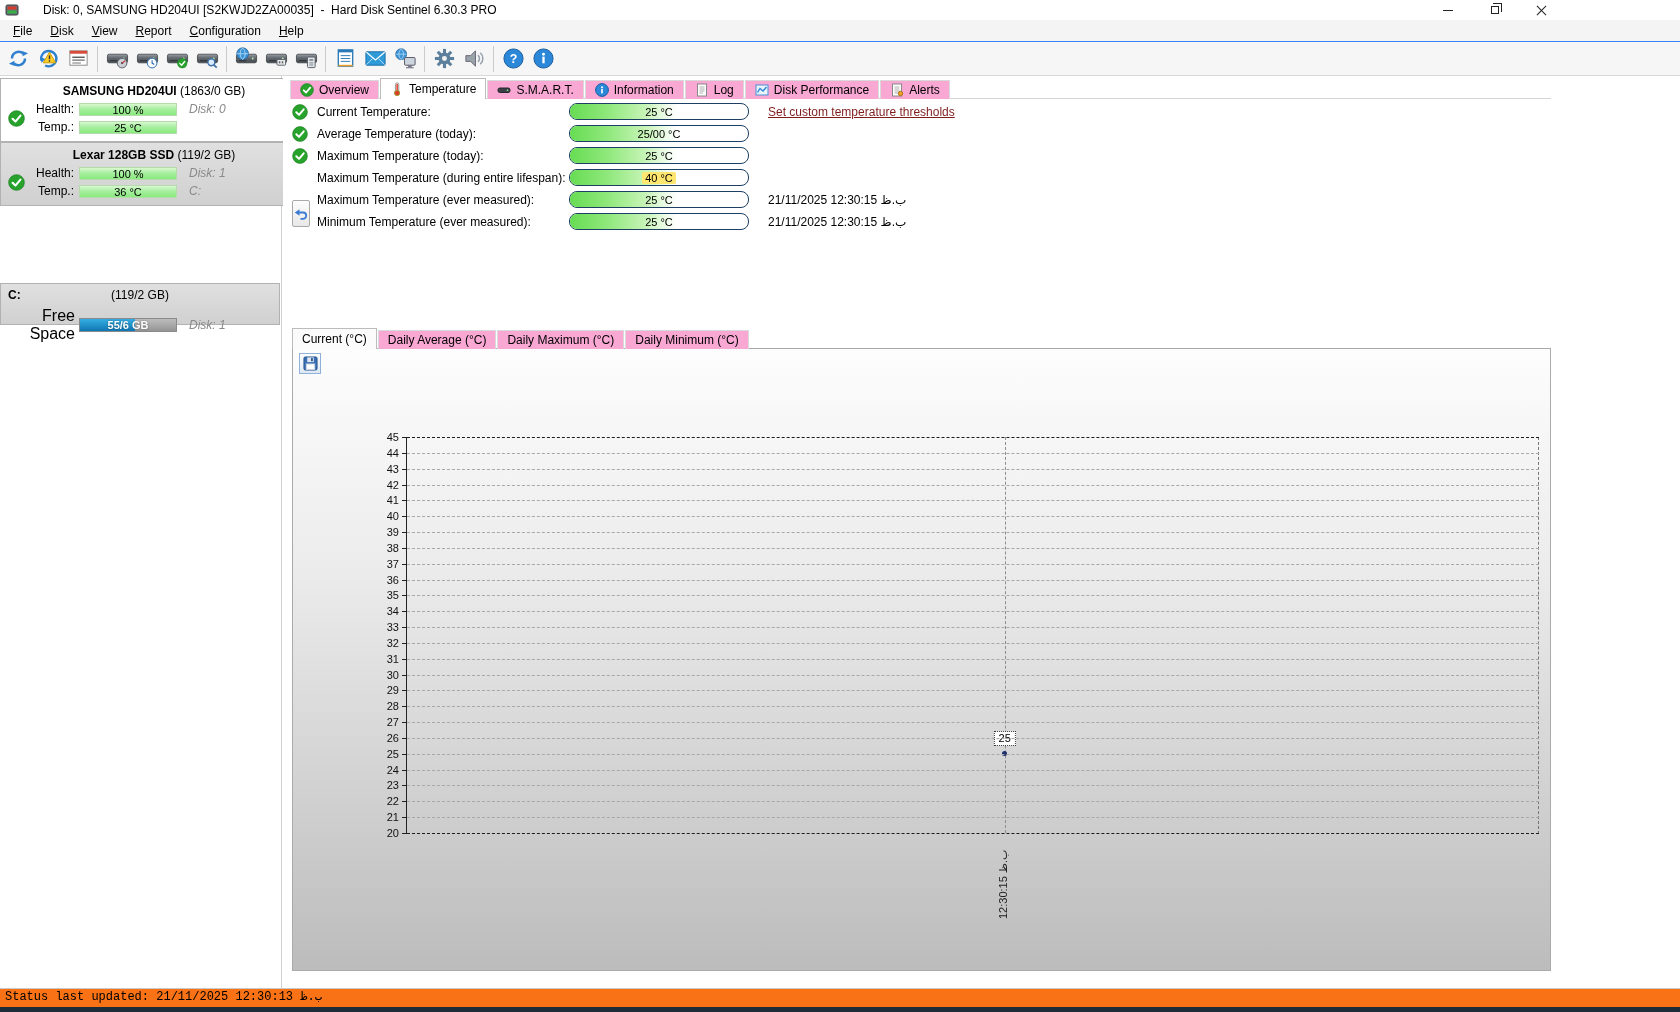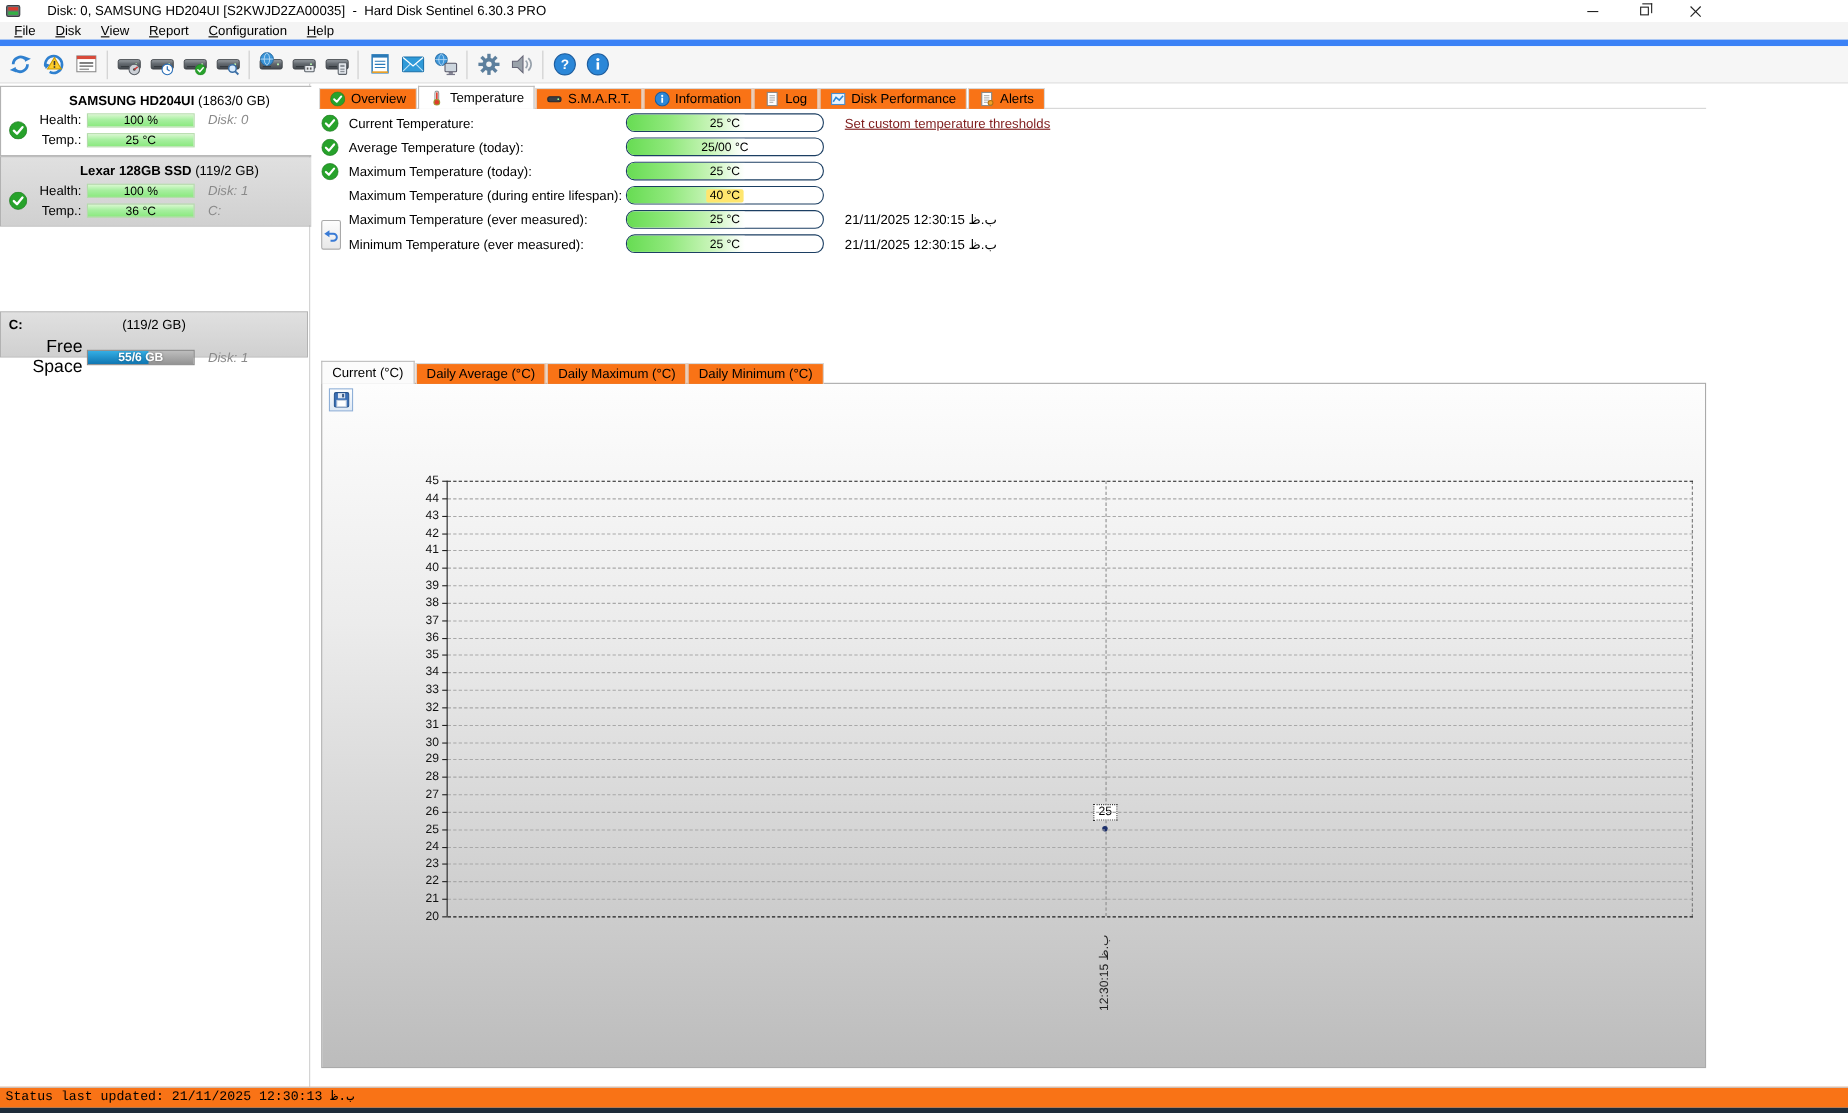--- a/index.html
+++ b/index.html
@@ -15,21 +15,21 @@
   .ctl{ width:47px; height:20px; display:flex; align-items:center; justify-content:center; background:transparent; border:none; cursor:default; }
   .ic-min{ width:10px; height:1px; background:#222; display:block; }
   .ic-max{ width:8px; height:8px; border:1px solid #222; position:relative; display:block; }
   .ic-max::before{ content:''; position:absolute; left:1px; top:-4px; width:8px; height:8px; border:1px solid #222; border-left:none; border-bottom:none; }
   .ic-close{ position:relative; width:11px; height:11px; display:block; }
   .ic-close::before,.ic-close::after{ content:''; position:absolute; left:-1px; top:5px; width:13px; height:1px; background:#222; }
   .ic-close::before{ transform:rotate(45deg); } .ic-close::after{ transform:rotate(-45deg); }
 
   
   .menubar{ position:absolute; left:0; top:20px; width:100%; height:22px; background:#f4f4f4;
-            border-bottom:6px solid #3b82f6; display:flex; align-items:center; padding-left:4px; }
+            border-bottom:1px solid #3b82f6; display:flex; align-items:center; padding-left:4px; }
   .menu-item{ padding:2px 9px; font-size:12px; }
   .menu-item u{ text-decoration:underline; }
 
   
   .toolbar{ position:absolute; left:0; top:42px; width:100%; height:34px; background:#f6f6f6;
             border-bottom:1px solid #d8d8d8; display:flex; align-items:center; padding-left:3px; }
   .tbtn{ width:30px; height:28px; display:flex; align-items:center; justify-content:center; background:transparent; border:none; }
   .tsep{ width:1px; height:26px; background:#cccccc; margin:0 4px; }
 
   
@@ -53,21 +53,21 @@
   .pp-label{ text-align:right; padding-right:4px; font-size:16px; }
   .pp-bar{ position:relative; height:14px; background:linear-gradient(180deg,#bdbdbd,#949494); border:1px solid #8a8a8a; overflow:hidden; }
   .pp-fill{ position:absolute; left:0; top:0; bottom:0; background:linear-gradient(180deg,#35aee4,#0f76b2); }
   .pp-text{ position:relative; display:block; text-align:center; color:#ffffff; font-weight:bold; font-size:11px; line-height:12px; text-shadow:0 0 2px #00000066; }
 
   .main{ position:absolute; left:283px; top:76px; width:1397px; height:912px; background:#ffffff; }
 
   
   .tabstrip{ position:absolute; left:7px; top:2px; height:21px; display:flex; align-items:flex-end; z-index:3; }
   .tabline{ position:absolute; left:7px; top:22px; width:1261px; height:1px; background:#d4d4d4; }
-  .tab{ height:19px; display:flex; align-items:center; gap:5px; padding:0 9px; margin-right:1px; background:#f97316;
+  .tab{ height:19px; display:flex; align-items:center; gap:5px; padding:0 9px; margin-right:1px; background:#f9a8d4;
         border:1px solid #d9d9d9; border-bottom:none; font-size:12px; white-space:nowrap; }
   .tab.active{ height:21px; background:#ffffff; border-color:#bcbcbc; position:relative; z-index:4; }
 
   
   .temp-table{ position:absolute; left:9px; top:27px; display:grid; grid-template-columns:25px 252px 180px 1fr;
                row-gap:5px; align-items:center; }
   .t-icon{ display:flex; justify-content:flex-start; }
   .t-label{ font-size:12px; }
   .vbar{ position:relative; height:17px; border:1px solid #1c3f63; border-radius:8px; background:#ffffff; overflow:hidden;
          text-align:center; font-size:11px; line-height:16px; }

